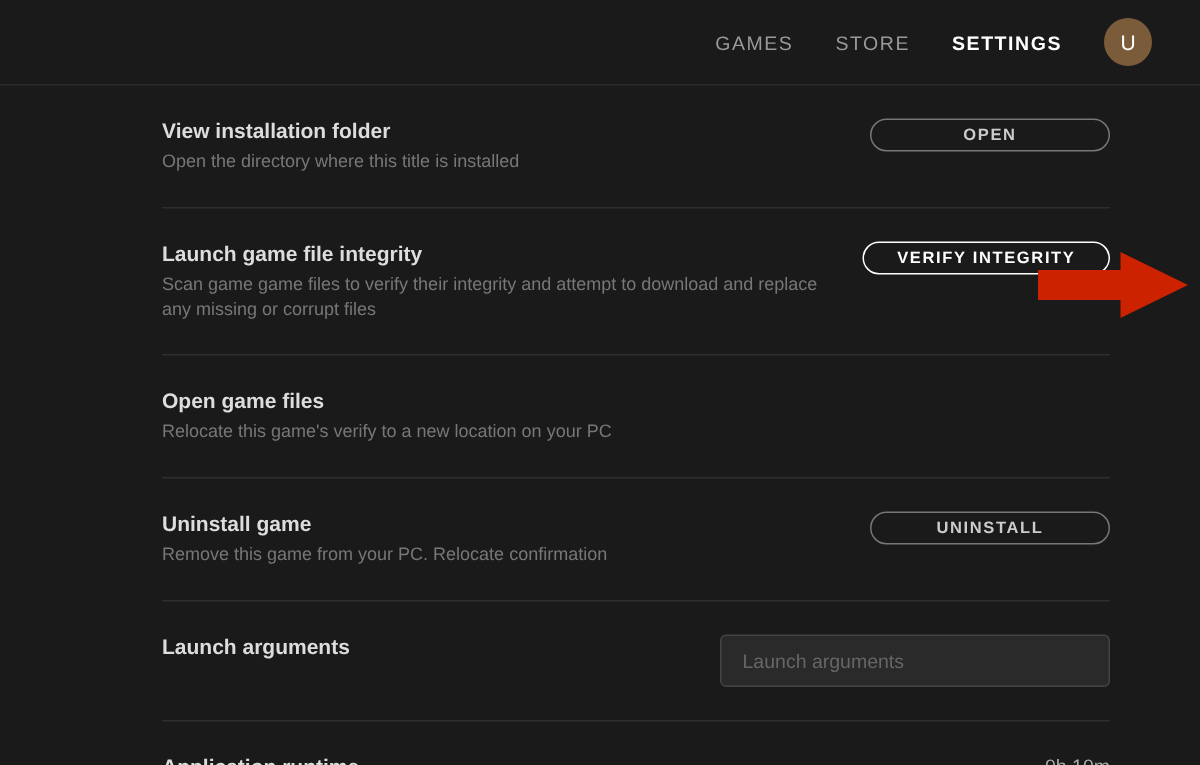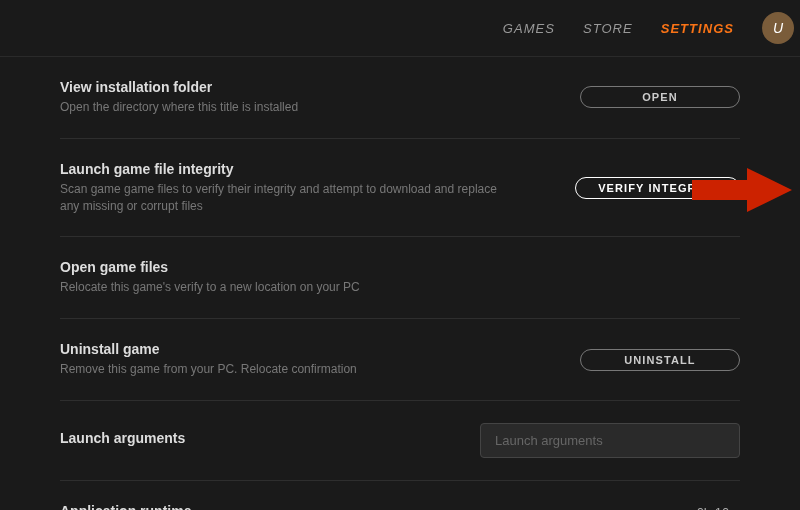--- a/index.html
+++ b/index.html
@@ -11,35 +11,34 @@
       height: 510px;
       overflow: hidden;
       position: relative;
     }
 
     
     .top-nav {
       display: flex;
       align-items: center;
       justify-content: flex-end;
-      padding: 12px 6px;
+      padding: 12px 32px;
       background: #1a1a1a;
       gap: 28px;
       border-bottom: 1px solid #2a2a2a;
-      font-style: italic;
     }
     .nav-item {
       font-size: 13px;
       letter-spacing: 0.08em;
       color: #999;
       cursor: pointer;
       text-transform: uppercase;
     }
     .nav-item.active {
-      color: #f97316;
+      color: #ffffff;
       font-weight: 700;
     }
     .avatar {
       width: 32px;
       height: 32px;
       border-radius: 50%;
       background: #7a5c3a;
       overflow: hidden;
       display: flex;
       align-items: center;
@@ -49,24 +48,25 @@
     }
 
     
     .content {
       padding: 0 60px;
     }
 
     
     .section-row {
       display: flex;
-      align-items: center;
+      align-items: flex-start;
       justify-content: space-between;
       padding: 22px 0;
       border-bottom: 1px solid #2e2e2e;
+      margin-left: 48px;
     }
     .section-row:last-child {
       border-bottom: none;
     }
     .section-info {
       flex: 1;
       max-width: 520px;
     }
     .section-title {
       font-size: 14px;

